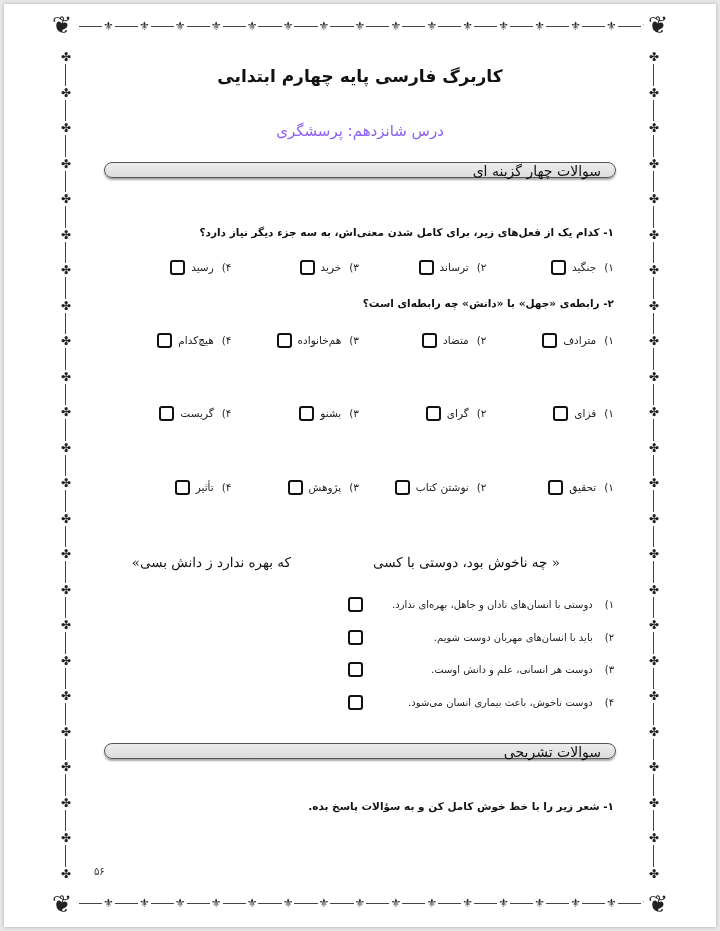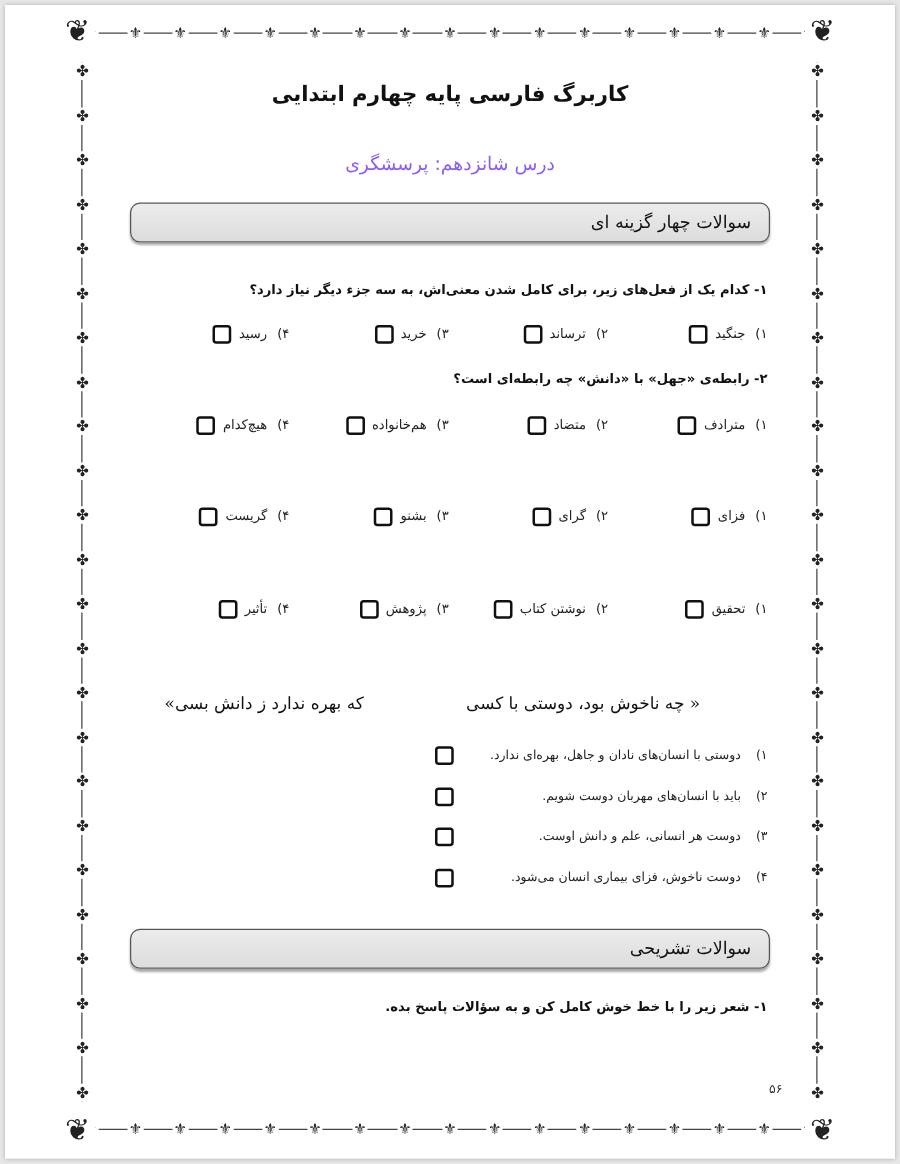--- a/index.html
+++ b/index.html
@@ -42,25 +42,25 @@
 
     .title {
       position: absolute; top: 62px; left: 0; right: 0; text-align: center;
       font-family: "DejaVu Sans", sans-serif; font-weight: bold; font-size: 17px;
     }
     .lesson {
       position: absolute; top: 118px; left: 0; right: 0; text-align: center;
       font-size: 15px; color: #8b5cf6;
     }
     .section-bar {
-      position: absolute; left: 10px; right: 10px; height: 32px;
+      position: absolute; left: 10px; right: 10px; height: 16px;
       border: 1.5px solid #555; border-radius: 8px;
       background: linear-gradient(#ececec, #dcdcdc);
       box-shadow: 0 2px 2px rgba(0,0,0,0.35);
-      padding-right: 14px; display: flex; align-items: center;
+      padding-right: 14px; display: flex; 
       font-size: 14px; color: #111;
     }
     .q {
       position: absolute; right: 12px; left: 10px;
       font-size: 10.5px; font-weight: bold; color: #111;
     }
     .q u { text-decoration: underline; }
     .opts {
       position: absolute; right: 12px; left: 10px; height: 22px;
       display: flex; flex-direction: row; align-items: center;
@@ -78,21 +78,21 @@
     }
     .verse .h1 { position: absolute; right: 66px; }
     .verse .h2 { position: absolute; right: 335px; }
     .vopts { position: absolute; right: 12px; width: 270px; }
     .vopt {
       position: absolute; right: 0; width: 270px; height: 20px;
       display: flex; align-items: center; font-size: 10px; color: #222;
     }
     .vopt .opt-num { margin-left: 12px; }
     .vopt .cb { position: absolute; left: 4px; }
-    .pageno { position: absolute; top: 862px; left: 0; right: 0; text-align: right; font-size: 10px; color: #333; }
+    .pageno { position: absolute; top: 862px; left: 0; right: 0; text-align: left; font-size: 10px; color: #333; }
   </style>
 </head>
 <body>
 
 <div class="page">
 
   <div class="border-top">
       <span class="orn-h">⚜</span>
       <span class="orn-h">⚜</span>
       <span class="orn-h">⚜</span>
@@ -304,21 +304,21 @@
           <span>باید با انسان‌های مهربان دوست شویم.</span>
           <span class="cb"></span>
         </div>
       <div class="vopt" style="top:65px;">
           <span class="opt-num">۳)</span>
           <span>دوست هر انسانی، علم و دانش اوست.</span>
           <span class="cb"></span>
         </div>
       <div class="vopt" style="top:98px;">
           <span class="opt-num">۴)</span>
-          <span>دوست ناخوش، فزای بیماری انسان می‌شود.</span>
+          <span>دوست ناخوش، باعث بیماری انسان می‌شود.</span>
           <span class="cb"></span>
         </div>
     </div>
 
     <div class="section-bar" style="top:739px;">
       <span>سوالات تشریحی</span>
     </div>
     <div class="q" style="top:796px;">۱- شعر زیر را با خط خوش کامل کن و به سؤالات پاسخ بده.</div>
 
     <div class="pageno">۵۶</div>

